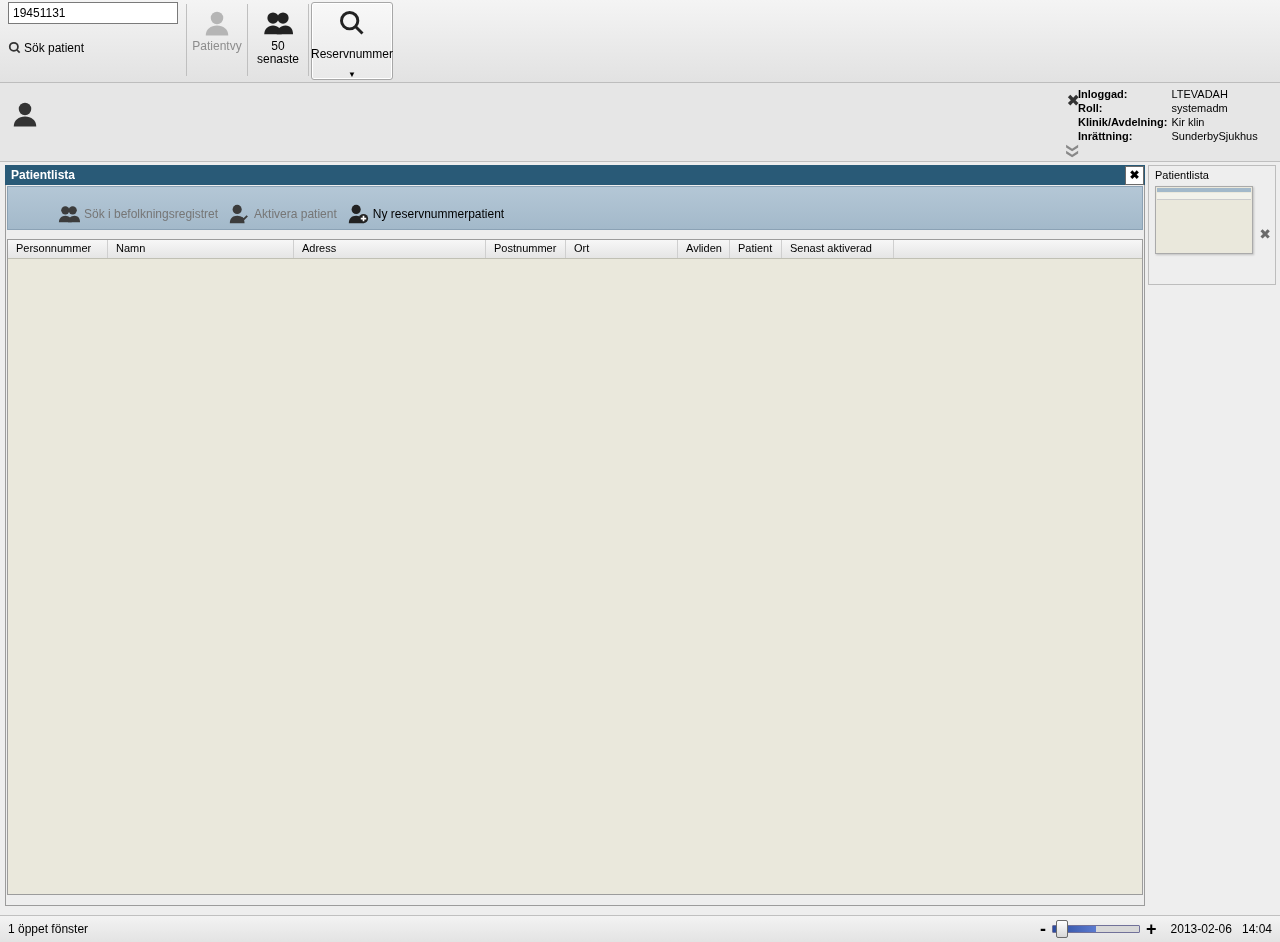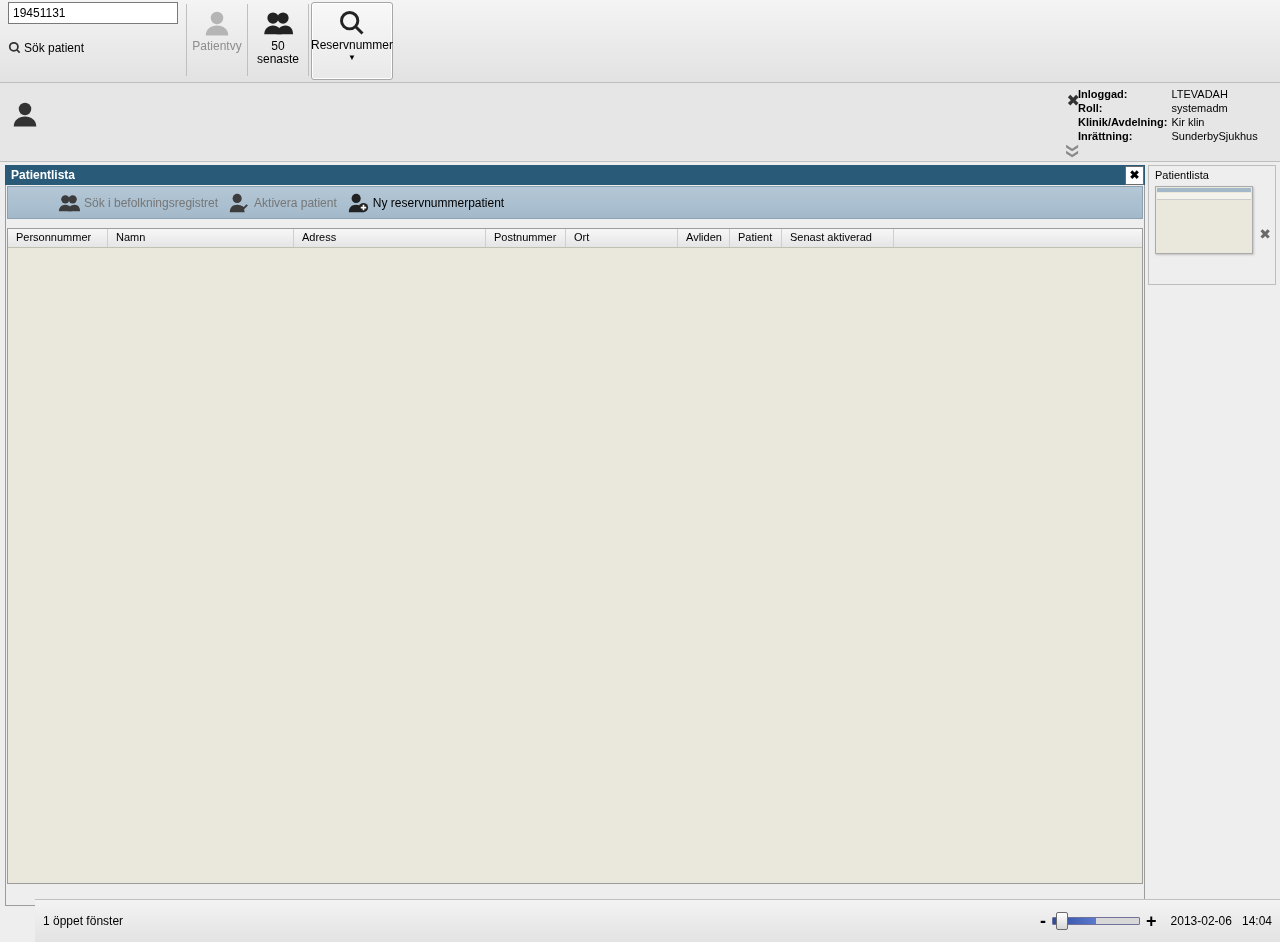--- a/index.html
+++ b/index.html
@@ -62,20 +62,21 @@
     justify-content: flex-start;
     padding-top: 6px;
     cursor: pointer;
     border-radius: 3px;
   }
   .tb-btn.reserve {
     width: 80px;
     border: 1px solid #a7a7a7;
     background: linear-gradient(#f8f8f8, #e9e9e9);
     box-shadow: inset 0 0 0 1px #fff;
+    justify-content: space-between;
   }
   .tb-btn.wide { width: 56px; }
   .tb-btn .lbl { margin-top: 2px; text-align: center; line-height: 13px; }
   .tb-btn.disabled { color: #8d8d8d; }
   .tb-btn svg { display: block; }
   .tb-btn.reserve .drop { margin-top: 1px; font-size: 8px; }
 
   
   .headerband {
     height: 78px;
@@ -162,21 +163,21 @@
     padding: 1px;
     background: #eeeeee;
   }
 
   .action-bar {
     height: 30px;
     background: linear-gradient(#b4c7d6, #a3b9ca);
     border: 1px solid #8ba2b5;
     display: flex;
     align-items: center;
-    padding: 1px 8px 0 50px;
+    padding: 12px 8px 0 50px;
     gap: 10px;
     margin-bottom: 9px;
   }
   .action-item {
     display: flex;
     align-items: center;
     cursor: pointer;
     font-size: 12px;
   }
   .action-item.disabled { color: #767676; }
@@ -241,24 +242,24 @@
   }
 
   
   .statusbar {
     height: 26px;
     border-top: 1px solid #c0c0c0;
     background: linear-gradient(#f3f3f3, #e3e3e3);
     display: flex;
     align-items: center;
     justify-content: space-between;
-    padding: 8px 8px;
-    font-size: 12px;
-    position: absolute;
-    left: 0; right: 0; bottom: 0; margin-left: 35px;
+    padding: 0 8px;
+    font-size: 12px;
+    position: absolute;
+    left: 0; right: 0; bottom: 0;
   }
   .zoom {
     display: flex;
     align-items: center;
     gap: 4px;
   }
   .slider {
     width: 86px;
     height: 6px;
     background: linear-gradient(90deg, #2c4c9e 0%, #5c7bd0 50%, #d8d8d8 50%, #d8d8d8 100%);

